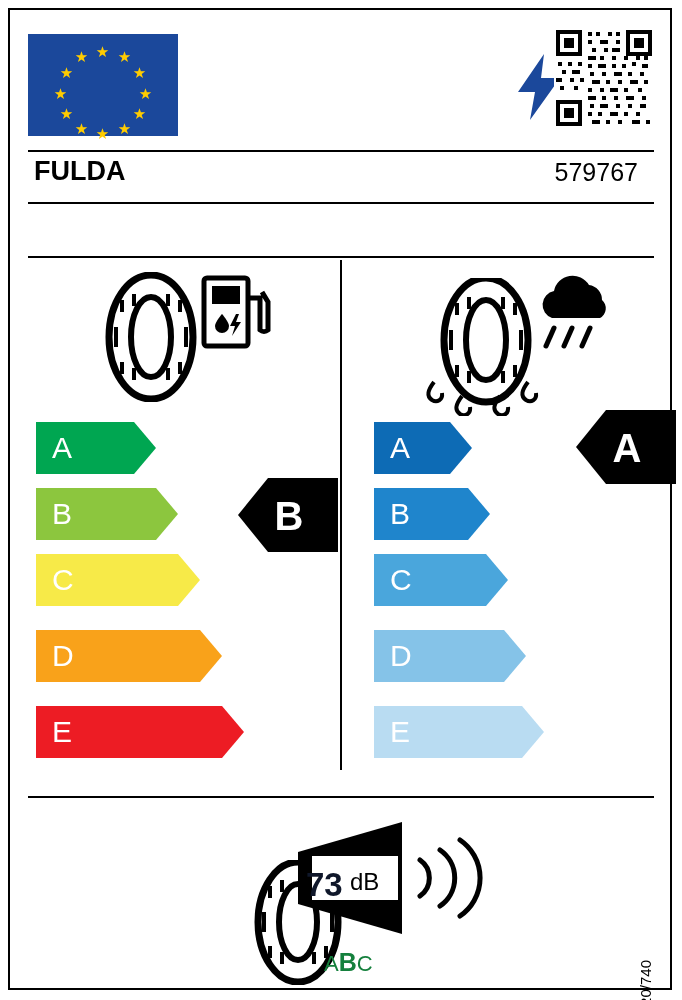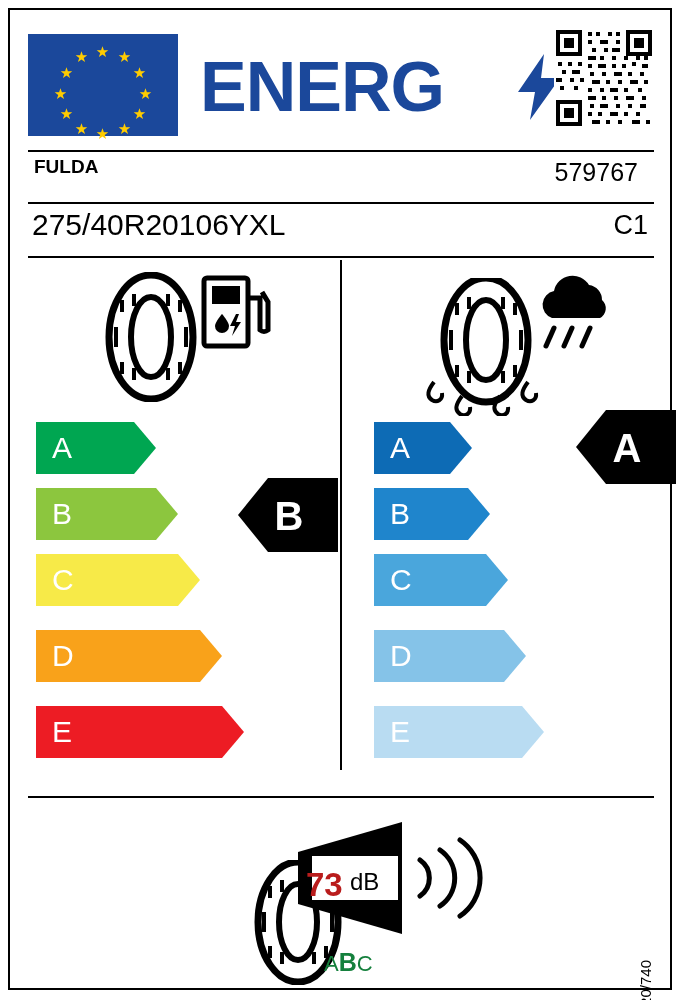--- a/index.html
+++ b/index.html
@@ -84,21 +84,21 @@
     position: absolute;
     left: 18px;
     top: 142px;
     width: 626px;
     height: 42px;
   }
   .brand-name {
     position: absolute;
     left: 6px;
     top: 4px;
-    font-size: 19px;
+    font-size: 27px;
     font-weight: bold;
     color: #000;
     letter-spacing: 0px;
   }
   .article-no {
     position: absolute;
     right: 16px;
     top: 6px;
     font-size: 25px;
     color: #000;
@@ -185,21 +185,21 @@
     width: 626px;
     height: 2px;
     background: #000;
   }
   .db-value {
     position: absolute;
     left: 296px;
     top: 856px;
     font-size: 33px;
     font-weight: bold;
-    color: #b91c1c;
+    color: #0f172a;
   }
   .db-unit {
     position: absolute;
     left: 340px;
     top: 858px;
     font-size: 24px;
     color: #000;
   }
   .noise-classes {
     position: absolute;
@@ -237,21 +237,20 @@
       <div class="eu-star" style="left:104px;top:72px;">★</div>
       <div class="eu-star" style="left:89px;top:87px;">★</div>
       <div class="eu-star" style="left:67px;top:92px;">★</div>
       <div class="eu-star" style="left:46px;top:87px;">★</div>
       <div class="eu-star" style="left:31px;top:72px;">★</div>
       <div class="eu-star" style="left:25px;top:52px;">★</div>
       <div class="eu-star" style="left:31px;top:31px;">★</div>
       <div class="eu-star" style="left:46px;top:15px;">★</div>
     </div>
 
-    <div class="energy-word">ENERG</div>
 
     <svg class="bolt" viewBox="0 0 42 66">
       <polygon points="26,0 0,38 17,38 12,66 42,24 23,24" fill="#1b489b"></polygon>
     </svg>
 
     <svg class="qr" viewBox="0 0 100 100">
       <rect x="0" y="0" width="100" height="100" fill="#fff"></rect>
       <g fill="#000">
         <rect x="2" y="2" width="26" height="26"></rect>
         <rect x="6" y="6" width="18" height="18" fill="#fff"></rect>
@@ -335,24 +334,20 @@
 
   <div class="rule" style="left:18px; top:140px; width:626px; height:2px;"></div>
   <div class="rule" style="left:18px; top:192px; width:626px; height:2px;"></div>
   <div class="rule" style="left:18px; top:246px; width:626px; height:2px;"></div>
 
   <div class="brand-row">
     <div class="brand-name">FULDA</div>
     <div class="article-no">579767</div>
   </div>
 
-  <div class="size-row">
-    <div class="tyre-size">275/40R20106YXL</div>
-    <div class="tyre-class">C1</div>
-  </div>
 
   <div class="vdivider"></div>
 
   <svg class="pictogram" style="left:86px; top:262px; width:110px; height:130px;" viewBox="0 0 110 130">
     <ellipse cx="55" cy="65" rx="42" ry="62" fill="none" stroke="#000" stroke-width="7"></ellipse>
     <ellipse cx="55" cy="65" rx="20" ry="40" fill="none" stroke="#000" stroke-width="6"></ellipse>
     <g stroke="#000" stroke-width="4">
       <path d="M26 28 L26 40 M38 22 L38 34 M72 22 L72 34 M84 28 L84 40"></path>
       <path d="M26 90 L26 102 M38 96 L38 108 M72 96 L72 108 M84 90 L84 102"></path>
       <path d="M20 55 L20 75 M90 55 L90 75"></path>

